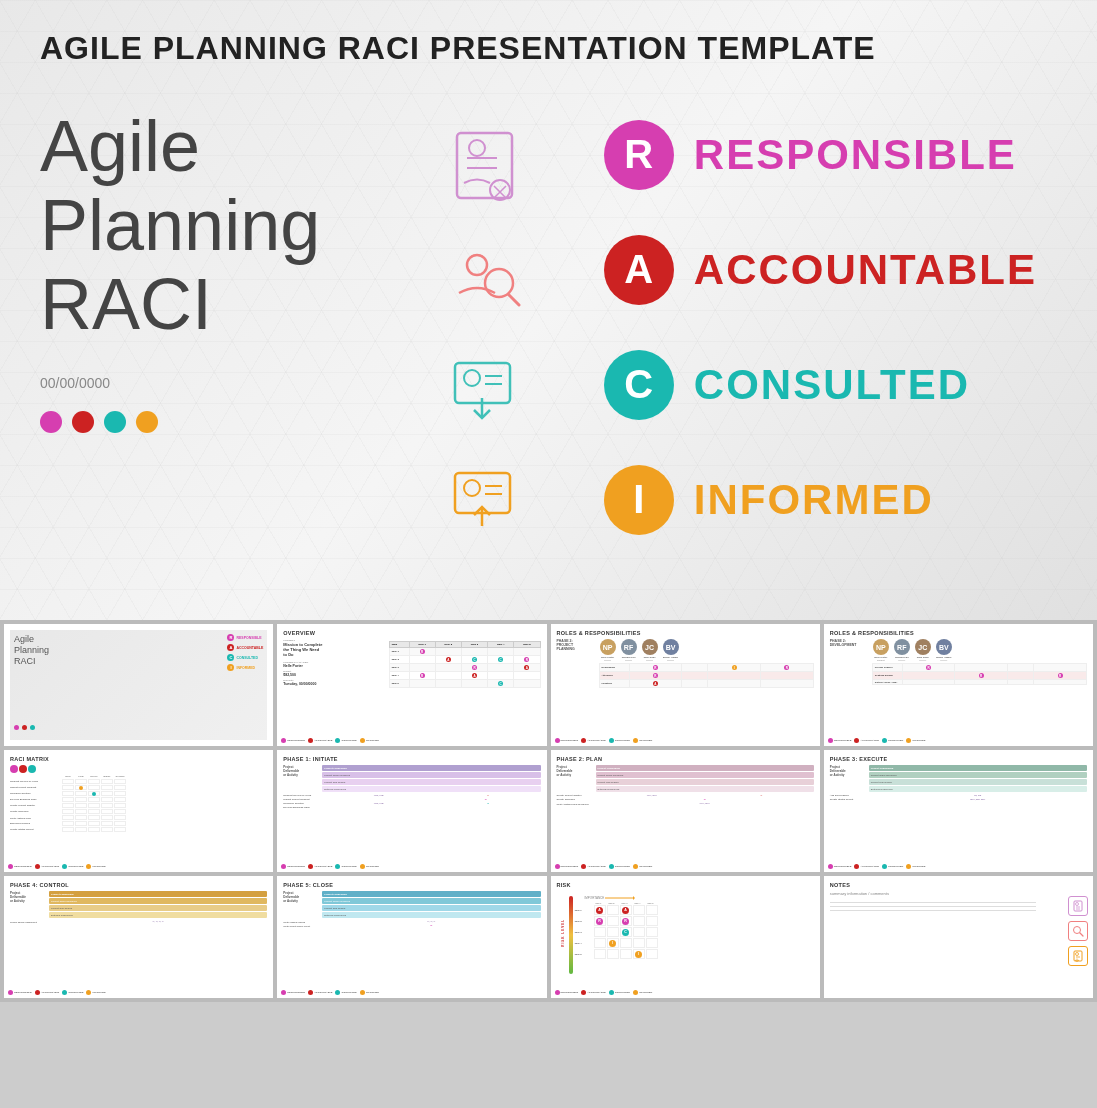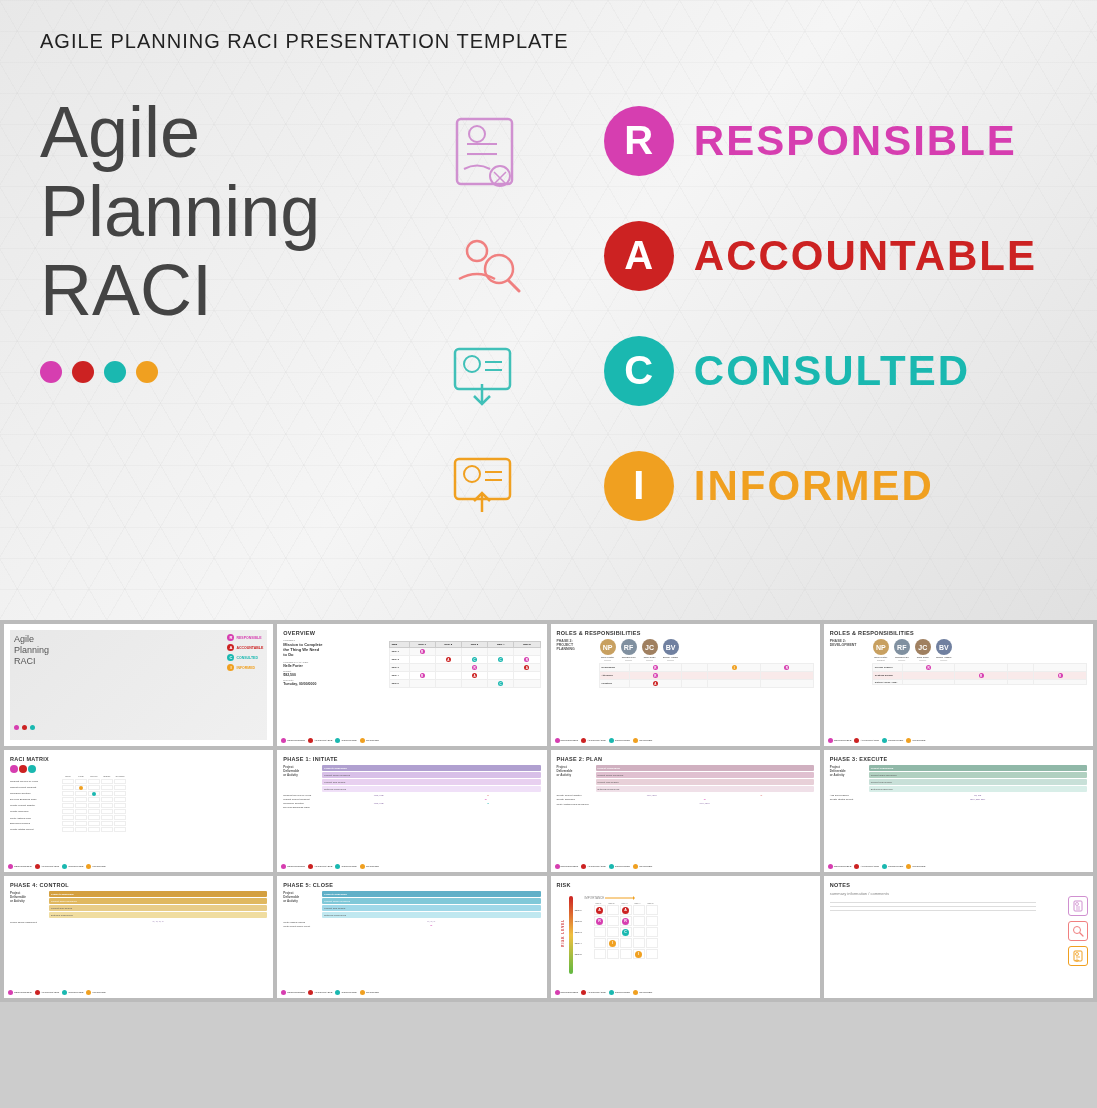--- a/index.html
+++ b/index.html
@@ -21,22 +21,22 @@
       position: absolute;
       top: 0; left: 0; right: 0; bottom: 0;
       background-image: 
         repeating-linear-gradient(60deg, transparent, transparent 30px, rgba(200,200,200,0.3) 30px, rgba(200,200,200,0.3) 31px),
         repeating-linear-gradient(120deg, transparent, transparent 30px, rgba(200,200,200,0.3) 30px, rgba(200,200,200,0.3) 31px),
         repeating-linear-gradient(0deg, transparent, transparent 30px, rgba(200,200,200,0.3) 30px, rgba(200,200,200,0.3) 31px);
       opacity: 0.5;
     }
 
     .slide-title {
-      font-size: 20px;
-      font-weight: 400;
+      font-size: 32px;
+      font-weight: 700;
       color: #222;
       letter-spacing: 1px;
       margin-bottom: 20px;
       position: relative;
       z-index: 1;
     }
 
     .slide-content {
       display: flex;
       position: relative;
@@ -231,20 +231,21 @@
   <div class="slide-title">AGILE PLANNING RACI PRESENTATION TEMPLATE</div>
 
   <div class="slide-content">
 
     <div class="left-section">
       <div class="agile-title">
         <span>Agile</span><br>
         <span>Planning</span><br>
         <span>RACI</span>
       </div>
+      <div class="date-placeholder">00/00/0000</div>
       <div class="color-dots">
         <div class="dot" style="background:#d63eb0;"></div>
         <div class="dot" style="background:#cc2222;"></div>
         <div class="dot" style="background:#1ab8b0;"></div>
         <div class="dot" style="background:#f0a020;"></div>
       </div>
     </div>
 
     <div class="center-section">
 

